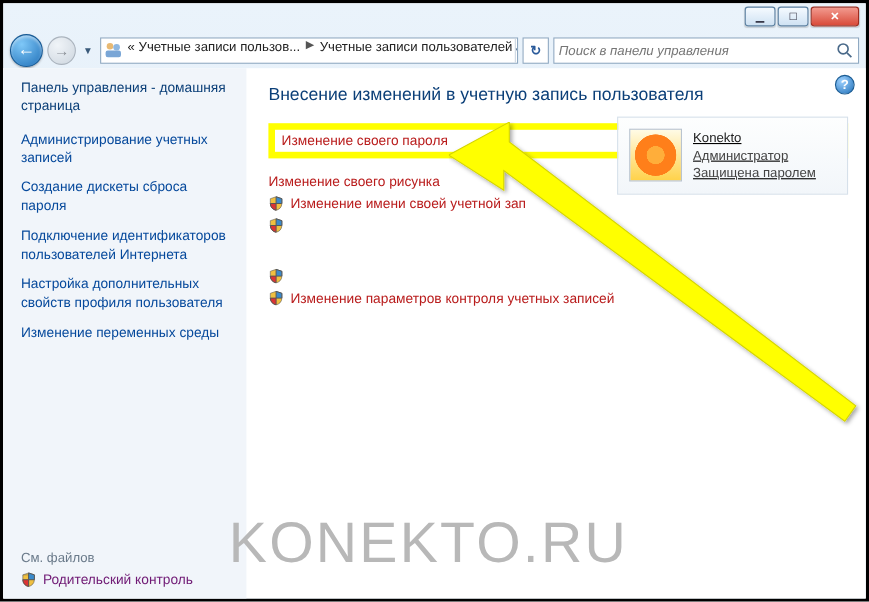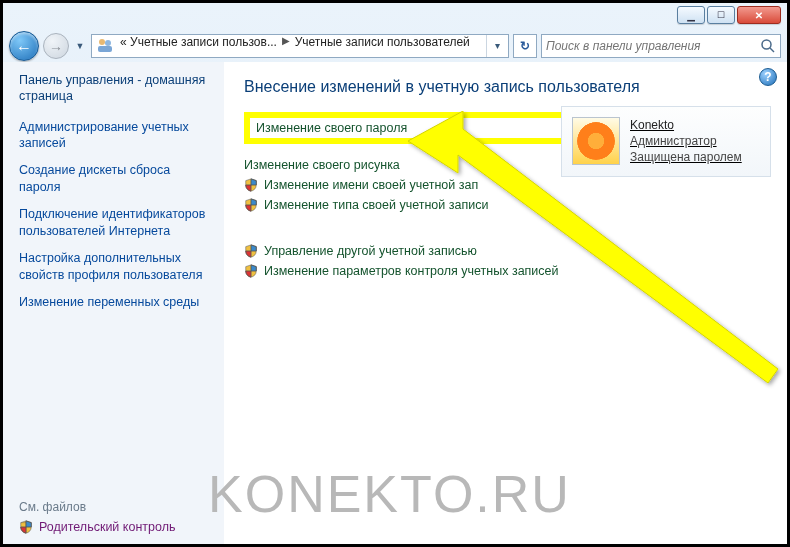--- a/index.html
+++ b/index.html
@@ -14,36 +14,36 @@
 .nav-back { width:30px; height:30px; border-radius:50%; background:radial-gradient(circle at 35% 30%, #7fc8f8, #1e6fb8); border:1px solid #185a94; display:flex; align-items:center; justify-content:center; color:#fff; font-size:16px; box-shadow:inset 0 2px 3px rgba(255,255,255,.5), 0 1px 2px rgba(0,0,0,.3);}
 .nav-fwd { width:26px; height:26px; border-radius:50%; background:radial-gradient(circle at 35% 30%, #f0f4f8, #cdd6df); border:1px solid #aab3bd; display:flex; align-items:center; justify-content:center; color:#8a8f96; font-size:14px; }
 .nav-drop { width:14px; height:20px; display:flex; align-items:center; justify-content:center; color:#3a5a7a; font-size:9px;}
 .addr { flex:1; height:24px; background:#fff; border:1px solid #8fa9c2; display:flex; align-items:flex-start; font-size:12px; color:#222; overflow:hidden;}
 .addr-icon { width:20px; height:20px; margin:0 3px; display:flex; align-items:center; justify-content:center;}
 .addr-icon svg{width:16px;height:16px;}
 .crumb { padding:0 2px; white-space:nowrap; }
 .crumb-sep { padding:0 3px; color:#555; font-size:10px;}
 .addr-btn { width:22px; height:22px; border-left:1px solid #cbd6e1; display:flex; align-items:center; justify-content:center; color:#3a5a7a; font-size:10px;}
 .refresh { width:24px; height:24px; background:#fff; border:1px solid #8fa9c2; display:flex; align-items:center; justify-content:center; color:#2a5a9a; font-size:12px; font-weight:bold;}
-.search { width:240px; height:24px; background:#fff; border:1px solid #8fa9c2; display:flex; align-items:center; padding:0 4px;}
+.search { width:278px; height:24px; background:#fff; border:1px solid #8fa9c2; display:flex; align-items:center; padding:0 4px;}
 .search input { flex:1; border:none; outline:none; font-size:12px; font-style:italic; color:#888;}
 .search-icon{width:16px;height:16px;color:#4a6a8a;}
 .body { flex:1; display:flex; background:#fff; position:relative;}
 .sidebar { width:221px; background:#f1f5fa; padding:10px 14px 10px 16px; font-size:12.5px; color:#06499c; display:flex; flex-direction:column;}
 .sidebar .home { color:#0b3f78; margin-bottom:14px; line-height:1.3;}
 .side-link { color:#06499c; margin-bottom:10px; line-height:1.35; cursor:pointer;}
 .side-spacer{flex:1;}
 .see-also{ color:#6a7a8a; font-size:12px; margin:10px 0 6px;}
 .side-row { display:flex; align-items:center; gap:6px; color:#701a75; font-size:12.5px;}
 .shield { width:14px; height:14px; }
 .content { flex:1; padding:16px 16px 10px 20px; position:relative; font-size:13px;}
 .help { position:absolute; top:6px; right:10px; width:18px; height:18px; border-radius:50%; background:radial-gradient(circle at 35% 30%,#9fd2ff,#1e6fb8); color:#fff; font-size:12px; font-weight:bold; display:flex; align-items:center; justify-content:center; border:1px solid #1a5b92;}
 .heading { color:#0b3f78; font-size:16px; font-weight:normal; margin-bottom:16px;}
 .task-list{display:flex;flex-direction:column;gap:6px;}
-.task { font-size:12.5px; color:#14532d; display:flex; align-items:center; gap:6px; cursor:pointer;}
+.task { font-size:12.5px; color:#b91c1c; display:flex; align-items:center; gap:6px; cursor:pointer;}
 .highlight-box{ display:inline-block; border:6px solid #ffff00; padding:3px 6px; margin-bottom:10px;}
 .gap { height:20px;}
 .user-card { position:absolute; top:44px; right:16px; width:210px; border:1px solid #d6e0ea; background:linear-gradient(#fdfefe,#f2f6fa); padding:10px; display:flex; gap:10px; font-size:12px;text-decoration:underline;}
 .avatar { width:48px; height:48px; border:1px solid #b9c4cf; background:linear-gradient(#fffbe6,#ffd24a); position:relative; overflow:hidden;}
 .avatar .flower{ position:absolute; inset:4px; border-radius:50%; background:radial-gradient(circle at 50% 50%, #ffae3a 0 30%, #ff7f1a 31% 70%, transparent 71%);}
 .user-info div{line-height:1.35;}
 .user-name{color:#222;}
 .user-role{color:#444;}
 .watermark { position:absolute; left:205px; bottom:20px; font-size:52px; letter-spacing:2px; color:#b8b8b8; font-family:Arial,sans-serif; font-weight:400; pointer-events:none; user-select:none;}
 .arrow-overlay{ position:absolute; top:108px; left:405px; width:380px; height:290px; pointer-events:none;}
@@ -144,30 +144,28 @@
                 <path d="M2 8 L8 8 V15 C5 14.5 2 12 2 8 Z" fill="#d33"></path>
               </svg>
           <span>Изменение имени своей учетной зап</span>
         </span>
         <span class="task">
           <svg class="shield" viewBox="0 0 16 16">
                 <path d="M8 1 L14 3 V8 C14 12 11 14.5 8 15 C5 14.5 2 12 2 8 V3 Z" fill="#f0c040" stroke="#7a5b10" stroke-width=".6"></path>
                 <path d="M8 1 L14 3 V8 L8 8 Z" fill="#3a8acb"></path>
                 <path d="M2 8 L8 8 V15 C5 14.5 2 12 2 8 Z" fill="#d33"></path>
               </svg>
-          <span>Изменение типа своей учетной записи</span>
         </span>
         <div class="gap"></div>
         <span class="task">
           <svg class="shield" viewBox="0 0 16 16">
                 <path d="M8 1 L14 3 V8 C14 12 11 14.5 8 15 C5 14.5 2 12 2 8 V3 Z" fill="#f0c040" stroke="#7a5b10" stroke-width=".6"></path>
                 <path d="M8 1 L14 3 V8 L8 8 Z" fill="#3a8acb"></path>
                 <path d="M2 8 L8 8 V15 C5 14.5 2 12 2 8 Z" fill="#d33"></path>
               </svg>
-          <span>Управление другой учетной записью</span>
         </span>
         <span class="task">
           <svg class="shield" viewBox="0 0 16 16">
                 <path d="M8 1 L14 3 V8 C14 12 11 14.5 8 15 C5 14.5 2 12 2 8 V3 Z" fill="#f0c040" stroke="#7a5b10" stroke-width=".6"></path>
                 <path d="M8 1 L14 3 V8 L8 8 Z" fill="#3a8acb"></path>
                 <path d="M2 8 L8 8 V15 C5 14.5 2 12 2 8 Z" fill="#d33"></path>
               </svg>
           <span>Изменение параметров контроля учетных записей</span>
         </span>
       </div>

